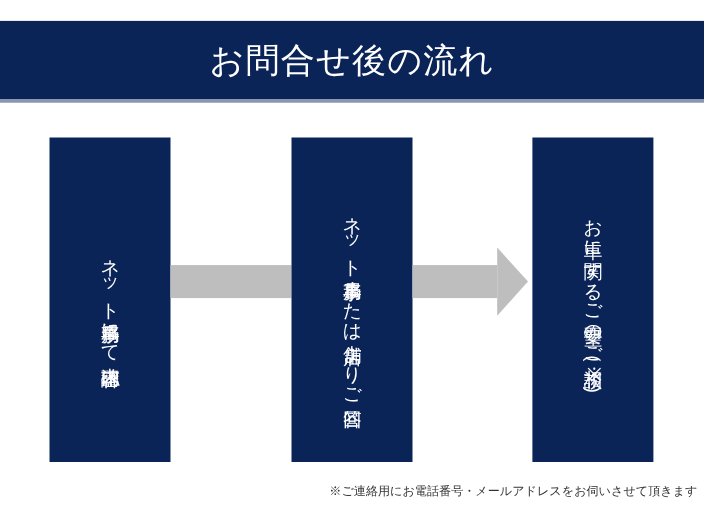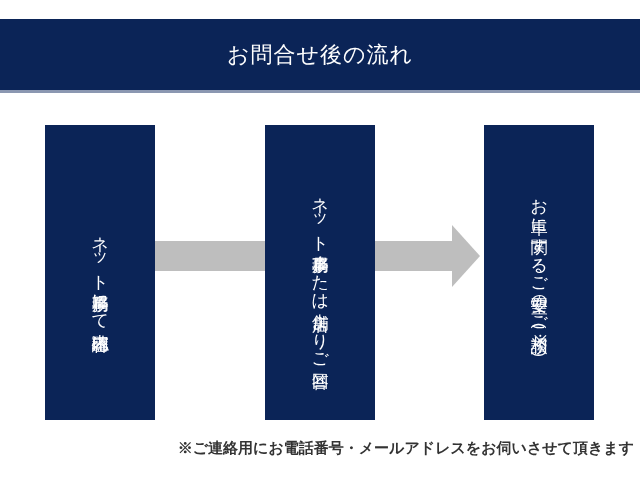--- a/index.html
+++ b/index.html
@@ -23,21 +23,21 @@
     width: 640px;
     height: 71px;
     background: #0b2457;
     border-bottom: 3px solid #8b97b1;
     display: flex;
     align-items: center;
     justify-content: center;
   }
   .header-title {
     color: #ffffff;
-    font-size: 22px;
+    font-size: 31px;
     letter-spacing: 1px;
     line-height: 1;
     white-space: nowrap;
   }
   
   .step-box {
     position: absolute;
     top: 125px;
     width: 110px;
     height: 295px;
@@ -84,24 +84,23 @@
     height: 0;
     border-top: 31px solid transparent;
     border-bottom: 31px solid transparent;
     border-left: 28px solid #bebebe;
   }
   
   .footnote {
     position: absolute;
     right: 6px;
     top: 439px;
-    font-size: 15px;
+    font-size: 11px;
     color: #333333;
     white-space: nowrap;
-    font-weight: bold;
   }
 </style>
 </head>
 <body>
 
 <div class="stage">
 
   <div class="header-band">
     <div class="header-title">お問合せ後の流れ</div>
   </div>

